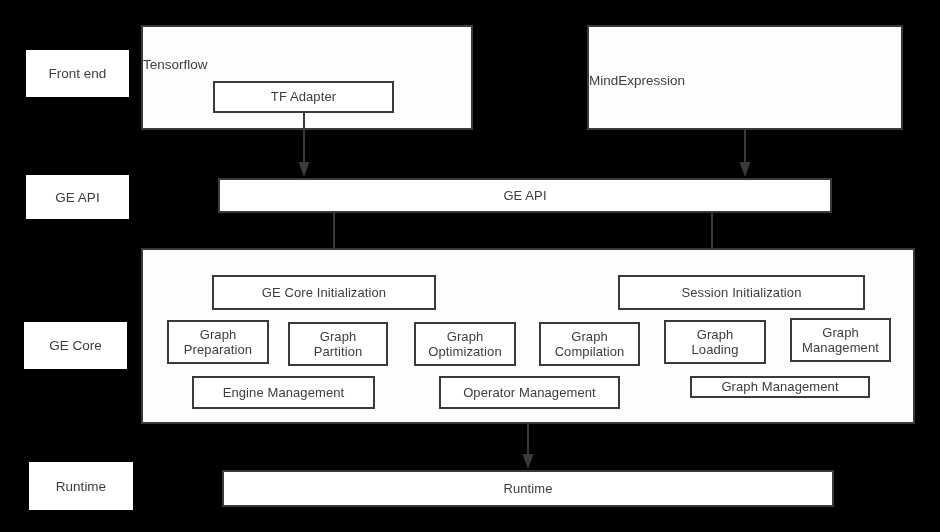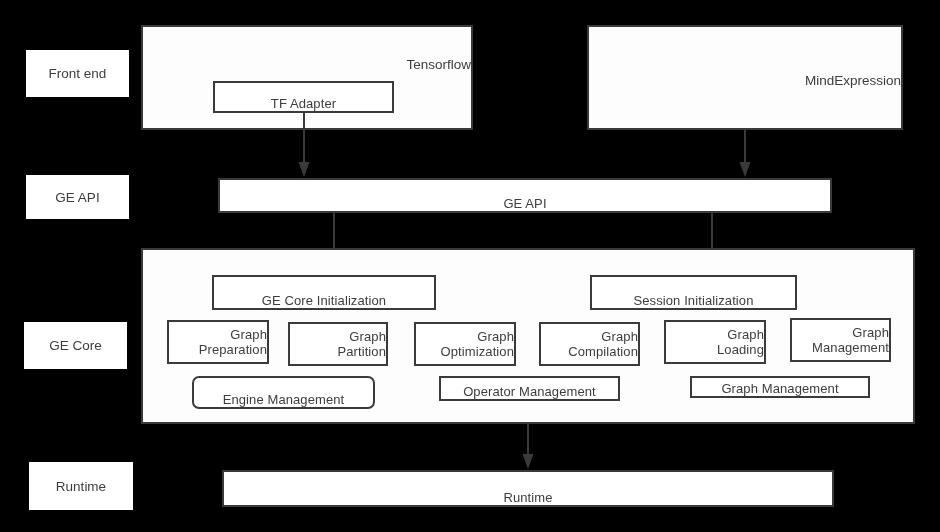--- a/index.html
+++ b/index.html
@@ -15,21 +15,21 @@
     overflow: hidden;
     font-family: "Liberation Sans", sans-serif;
   }
   .box {
     position: absolute;
     background: #ffffff;
     border: 2px solid #3a3a3a;
     box-sizing: border-box;
     color: #3d3d3d;
     display: flex;
-    align-items: flex-end;
+    align-items: center;
     justify-content: center;
     text-align: center;
     line-height: 1.18;
     font-size: 13px;
     letter-spacing: 0.1px;
   }
   .plain {
     position: absolute;
     background: #ffffff;
     border: none;
@@ -44,24 +44,23 @@
   .container-box {
     position: absolute;
     background: #fdfdfd;
     border: 2px solid #3a3a3a;
     box-sizing: border-box;
   }
   .container-title {
     position: absolute;
     left: 0;
     right: 0;
-    text-align: right;
+    text-align: left;
     color: #3d3d3d;
     font-size: 13.5px;
-    padding-left: 16px;
   }
   .arrow {
     position: absolute;
   }
   .arrow svg {
     display: block;
     overflow: visible;
   }
 </style>
 </head>
@@ -128,21 +127,21 @@
       <polygon points="8,61 2.5,46 13.5,46" fill="#3a3a3a"></polygon>
     </svg>
   </div>
 
   <div class="container-box" style="left:141px; top:248px; width:774px; height:176px;"></div>
 
   <div class="box" style="left:212px; top:275px; width:224px; height:35px;">
     <span>GE Core Initialization</span>
   </div>
 
-  <div class="box" style="left:590px; top:275px; width:207px; height:35px;">
+  <div class="box" style="left:618px; top:275px; width:247px; height:35px;">
     <span>Session Initialization</span>
   </div>
 
   <div class="box" style="left:167px; top:320px; width:102px; height:44px; flex-direction:column;">
     <span>Graph</span>
     <span>Preparation</span>
   </div>
 
   <div class="box" style="left:288px; top:322px; width:100px; height:44px; flex-direction:column;">
     <span>Graph</span>
@@ -162,25 +161,25 @@
   <div class="box" style="left:664px; top:320px; width:102px; height:44px; flex-direction:column;">
     <span>Graph</span>
     <span>Loading</span>
   </div>
 
   <div class="box" style="left:790px; top:318px; width:101px; height:44px; flex-direction:column;">
     <span>Graph</span>
     <span>Management</span>
   </div>
 
-  <div class="box" style="left:192px; top:376px; width:183px; height:33px;border-radius:7px;">
+  <div class="box" style="left:192px; top:376px; width:183px; height:33px;">
     <span>Engine Management</span>
   </div>
 
-  <div class="box" style="left:439px; top:376px; width:181px; height:25px;">
+  <div class="box" style="left:439px; top:376px; width:181px; height:33px;">
     <span>Operator Management</span>
   </div>
 
   <div class="box" style="left:690px; top:376px; width:180px; height:22px;">
     <span>Graph Management</span>
   </div>
 
   <div class="arrow" style="left:520px; top:424px; width:16px; height:47px;">
     <svg width="16" height="47" viewBox="0 0 16 47">
       <line x1="8" y1="0" x2="8" y2="33" stroke="#3a3a3a" stroke-width="2"></line>

